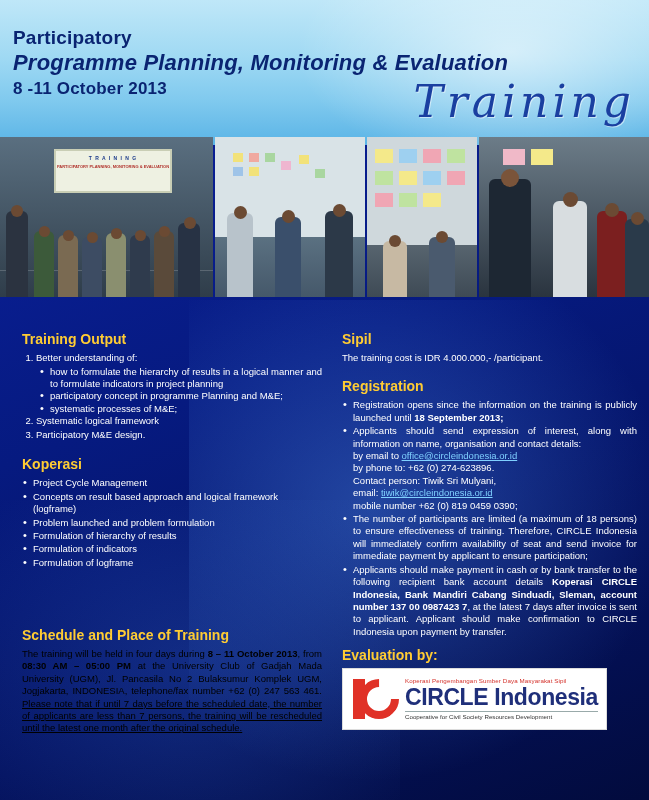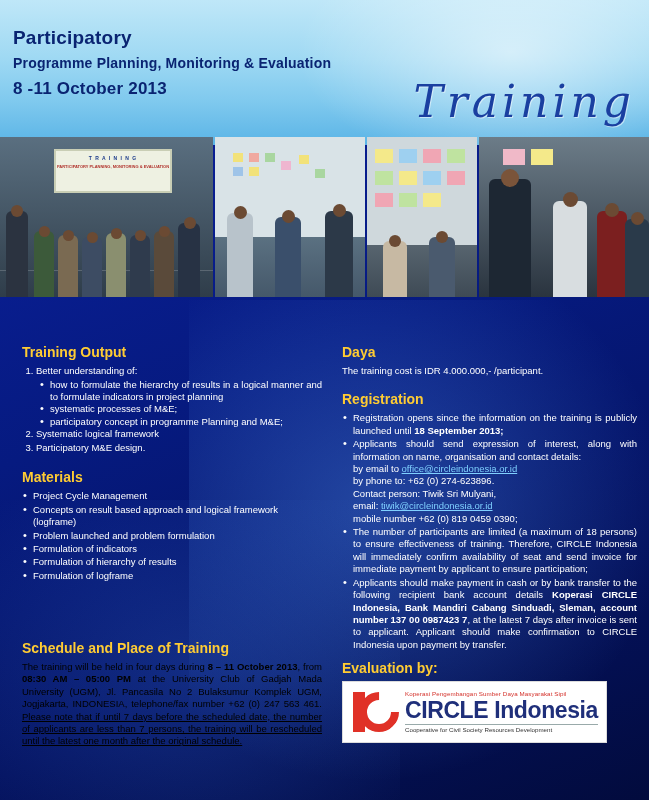--- a/index.html
+++ b/index.html
@@ -21,21 +21,21 @@
     position: absolute; top: 0; left: 0; width: 649px; height: 145px;
     background: linear-gradient(180deg,#bfe7f8 0%, #9fd9f3 40%, #7fc9ee 70%, #5ab4e6 100%);
     overflow: hidden;
   }
   .header:before {
     content:""; position:absolute; right:-30px; top:-40px; width:420px; height:230px;
     background: radial-gradient(ellipse at 60% 40%, rgba(255,255,255,.55), rgba(255,255,255,0) 60%);
   }
   .hdr-text { position: absolute; left: 13px; top: 26px; color:#0a2472; }
   .hdr-l1 { font-size: 19px; font-weight: bold; letter-spacing: .2px; line-height: 24px;}
-  .hdr-l2 { font-size: 14px; font-weight: bold; letter-spacing: .2px; line-height: 26px;}
+  .hdr-l2 { font-size: 22px; font-weight: bold; letter-spacing: .2px; line-height: 26px; font-style: italic;}
   .hdr-l3 { font-size: 17px; font-weight: bold; letter-spacing: .2px; line-height: 24px; margin-top:1px;}
   .training-script {
     position: absolute; right: 14px; top: 72px;
     font-family: "DejaVu Serif", serif;
     font-style: italic;
     font-size: 44px;
     color: #1a3fa0;
     letter-spacing: 4px;
     text-shadow: 1px 1px 0 rgba(255,255,255,.5);
     line-height: 60px;
@@ -67,21 +67,21 @@
     position: absolute; right: -60px; top: 300px; width: 520px; height: 520px;
     background: radial-gradient(ellipse at 35% 40%, rgba(90,160,255,.35), rgba(10,40,150,0) 62%);
     pointer-events: none;
   }
   .swirl2 {
     position: absolute; left: -120px; bottom: -120px; width: 520px; height: 420px;
     background: radial-gradient(ellipse at 60% 40%, rgba(60,120,230,.25), rgba(10,40,150,0) 65%);
     pointer-events: none;
   }
   
-  .content { position: absolute; top: 300px; left: 0; width: 649px; height: 500px; }
+  .content { position: absolute; top: 287px; left: 0; width: 649px; height: 500px; }
   h2.sec {
     color: #ffcc33; font-size: 14px; font-weight: bold; margin-bottom: 5px;
     font-family: "Liberation Sans", sans-serif;
   }
   .col-left { position: absolute; left: 22px; top: 44px; width: 300px; color:#ffffff; }
   .col-right { position: absolute; left: 342px; top: 44px; width: 295px; color:#ffffff; }
   .txt { font-size: 9.5px; line-height: 12.4px; color: #fff; }
   ul.dash, ul.bul { list-style: none; }
   ul.bul > li { position: relative; padding-left: 11px; margin-bottom: 1px; font-size: 9.5px; line-height: 12.4px; }
   ul.bul > li:before { content: "•"; position: absolute; left: 1px; top: -1px; font-size: 11px; }
@@ -208,50 +208,50 @@
 
   <div class="content">
 
     <div class="col-left">
 
       <h2 class="sec">Training Output</h2>
       <ol class="num">
         <li>Better understanding of:</li>
         <ul class="sub">
           <li>how to formulate the hierarchy of results in a logical manner and to formulate indicators in project planning</li>
+          <li>participatory concept in programme Planning and M&amp;E;</li>
           <li>systematic processes of M&amp;E;</li>
-          <li>participatory concept in programme Planning and M&amp;E;</li>
         </ul>
         <li>Systematic logical framework</li>
         <li>Participatory M&amp;E design.</li>
       </ol>
 
       <div class="gap"></div>
 
-      <h2 class="sec">Materials</h2>
+      <h2 class="sec">Koperasi</h2>
       <ul class="bul">
         <li>Project Cycle Management</li>
         <li>Concepts on result based approach and logical framework (logframe)</li>
         <li>Problem launched and problem formulation</li>
+        <li>Formulation of hierarchy of results</li>
         <li>Formulation of indicators</li>
-        <li>Formulation of hierarchy of results</li>
         <li>Formulation of logframe</li>
       </ul>
     </div>
 
     <div class="schedule">
       <h2 class="sec">Schedule and Place of Training</h2>
       <div class="sched-body">
         <span>The training will be held in four days during </span><span class="bold">8 – 11 October 2013</span><span>, from </span><span class="bold">08:30 AM – 05:00 PM</span><span> at the University Club of Gadjah Mada University (UGM), Jl. Pancasila No 2 Bulaksumur Komplek UGM, Jogjakarta, INDONESIA, telephone/fax number +62 (0) 247 563 461. </span><span class="ul-text">Please note that if until 7 days before the scheduled date, the number of applicants are less than 7 persons, the training will be rescheduled until the latest one month after the original schedule.</span>
       </div>
     </div>
 
     <div class="col-right">
 
-      <h2 class="sec">Daya</h2>
+      <h2 class="sec">Sipil</h2>
       <div class="txt">The training cost is IDR 4.000.000,- /participant.</div>
 
       <div class="gap"></div>
 
       <h2 class="sec">Registration</h2>
       <ul class="bul">
         <li class="just">
           <span>Registration opens since the information on the training is publicly launched until </span><span class="bold">18 September 2013;</span>
         </li>
         <li class="just">

